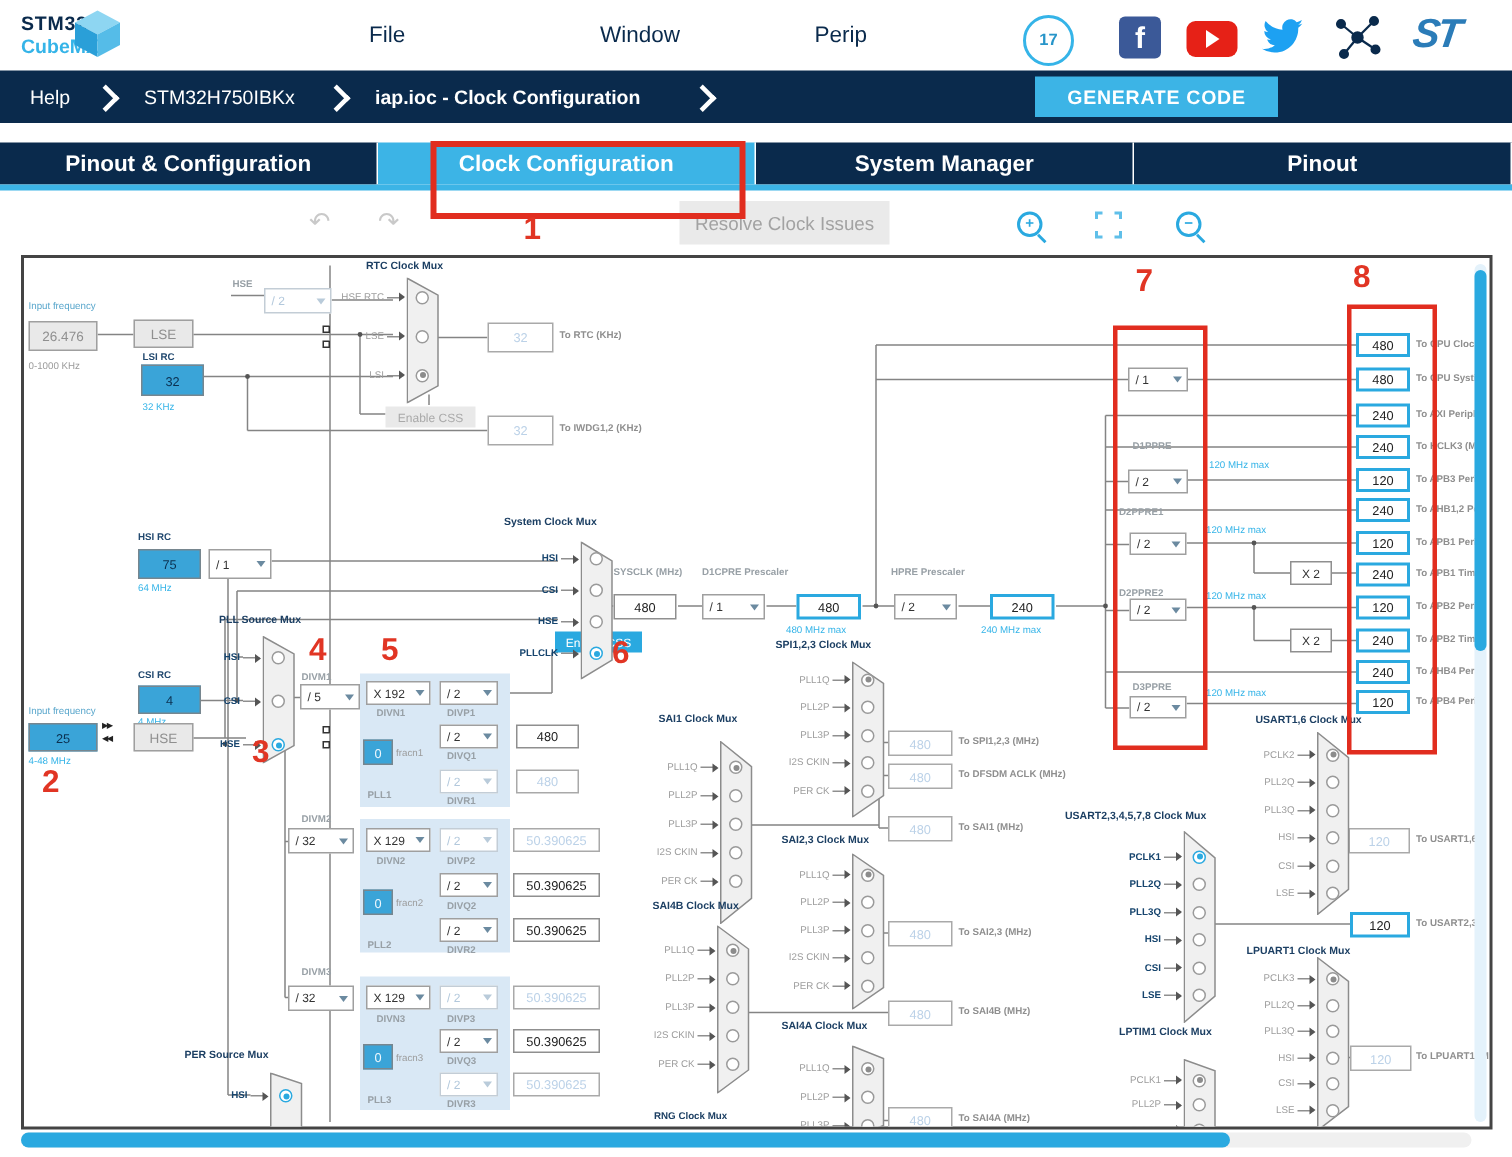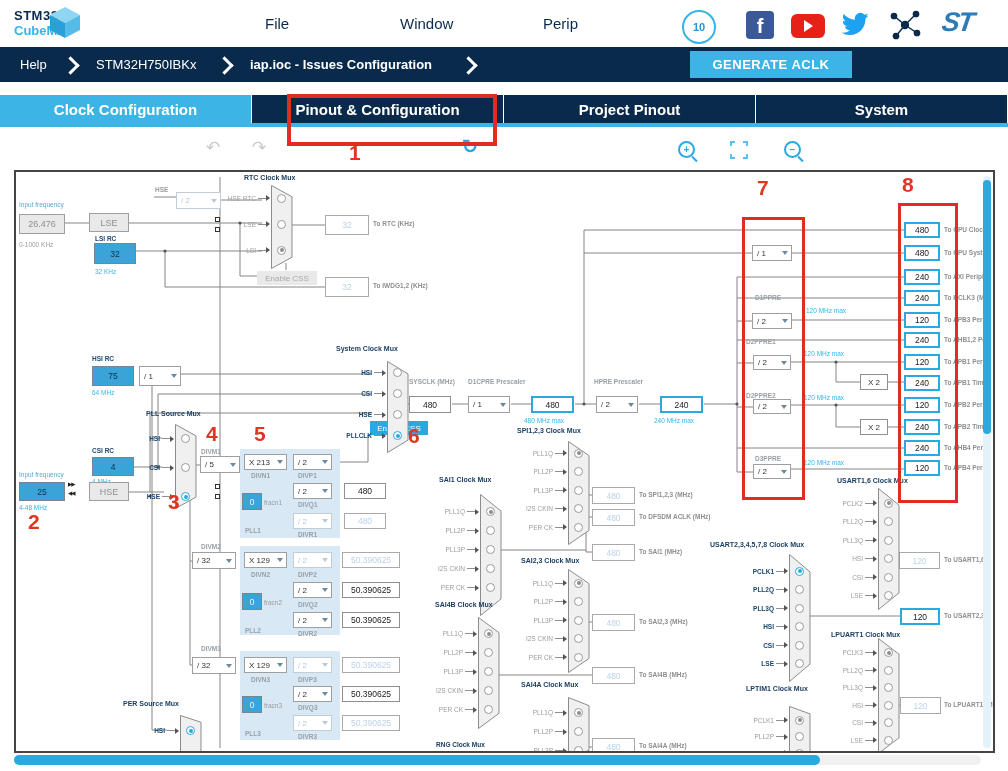--- a/index.html
+++ b/index.html
@@ -104,24 +104,24 @@
 
 <div id="app">
 
   <div class="logo-top">STM32</div>
   <div class="logo-bot">CubeMX</div>
   <svg class="abs" style="left:48px;top:5px" width="34" height="34" viewBox="0 0 34 34">
     <polygon points="17,2 32,10 17,18 2,10" fill="#8ed6f2"></polygon>
     <polygon points="2,10 17,18 17,33 2,25" fill="#2a9fd8"></polygon>
     <polygon points="32,10 17,18 17,33 32,25" fill="#55bce8"></polygon>
   </svg>
-  <div class="menu-item" style="left:265px">File</div>
+  <div class="menu-item" style="left:246px">File</div>
   <div class="menu-item" style="left:400px">Window</div>
   <div class="menu-item" style="left:543px">Perip</div>
-  <div class="badge10" style="left:682px;top:10px">10</div>
+  <div class="badge10" style="left:682px;top:10px">17</div>
   <div class="fbicon" style="left:746px;top:11px">f</div>
   <div class="yticon" style="left:791px;top:14px">
       <i></i>
     </div>
   <svg class="abs" style="left:840px;top:12px" width="30" height="26" viewBox="0 0 24 20">
     <path fill="#1da1f2" d="M23 2.4c-.8.4-1.7.6-2.6.8A4.4 4.4 0 0 0 22.4.7c-.9.5-1.8.9-2.8 1.1A4.4 4.4 0 0 0 12 5.8 12.5 12.5 0 0 1 3 1.2 4.4 4.4 0 0 0 4.3 7c-.7 0-1.4-.2-2-.5A4.4 4.4 0 0 0 5.8 11c-.6.2-1.3.2-2 .1a4.4 4.4 0 0 0 4.1 3A8.8 8.8 0 0 1 1 16a12.4 12.4 0 0 0 6.8 2c8.1 0 12.6-6.7 12.6-12.6v-.6c.9-.6 1.6-1.4 2.2-2.3z"></path>
   </svg>
   <svg class="abs" style="left:889px;top:9px" width="32" height="32" viewBox="0 0 32 32">
     <g stroke="#0a2a4c" stroke-width="1.5" fill="#0a2a4c">
       <line x1="16" y1="16" x2="5" y2="7"></line>
@@ -135,36 +135,37 @@
         <circle cx="7" cy="27" r="2.6"></circle>
     </g>
   </svg>
   <div class="stlogo" style="left:942px;top:7px">ST</div>
 
   <div class="crumbbar">
     <div class="crumb" style="left:20px">Help</div>
     <div class="chev" style="left:64px;top:12px"></div>
     <div class="crumb" style="left:96px">STM32H750IBKx</div>
     <div class="chev" style="left:218px;top:12px"></div>
-    <div class="crumb" style="left:250px;font-weight:bold">iap.ioc - Issues Configuration</div>
+    <div class="crumb" style="left:250px;font-weight:bold">iap.ioc - Clock Configuration</div>
     <div class="chev" style="left:462px;top:12px"></div>
   </div>
-  <div class="genbtn">GENERATE ACLK</div>
+  <div class="genbtn">GENERATE CODE</div>
 
   <div class="tabbar">
+    <div class="tab">Pinout &amp; Configuration</div>
     <div class="tab active">Clock Configuration</div>
-    <div class="tab">Pinout &amp; Configuration</div>
-    <div class="tab">Project Pinout</div>
-    <div class="tab">System</div>
+    <div class="tab">System Manager</div>
+    <div class="tab">Pinout</div>
   </div>
   <div class="tabstrip"></div>
 
   <div class="tool" style="left:206px;top:137px">↶</div>
   <div class="tool" style="left:252px;top:137px">↷</div>
   <div class="toolblue" style="left:462px;top:135px">↻</div>
+  <div class="resolvebtn">Resolve Clock Issues</div>
   <div class="mag" style="left:678px;top:141px">+</div>
   <div class="fit" style="left:730px;top:141px"></div>
   <div class="mag" style="left:784px;top:141px">−</div>
 
   <div id="canvas">
 
     <svg class="abs" style="left:0;top:0" width="977" height="579" viewBox="0 0 977 579">
       <g stroke="#848484" stroke-width="1" fill="none">
         <path d="M204,5 V576"></path>
         <path d="M49,51 H73"></path>
@@ -243,21 +244,21 @@
     <div class="blbl" style="left:76px;top:306px">4 MHz</div>
     <div class="ilbl" style="left:3px;top:299px">Input frequency</div>
     <div class="bluebox" style="left:3px;top:310px;width:46px;height:19px">25</div>
     <div class="blbl" style="left:3px;top:332px">4-48 MHz</div>
     <div class="greybox" style="left:73px;top:310px;width:40px;height:19px">HSE</div>
 
     <div class="glbl" style="left:185px;top:276px">DIVM1</div>
     <div class="dd" style="left:184px;top:284px;width:40px;height:17px">/ 5</div>
 
     <div class="pll" style="left:224px;top:277px;width:100px;height:89px"></div>
-    <div class="dd" style="left:228px;top:282px;width:43px;height:16px">X 213</div>
+    <div class="dd" style="left:228px;top:282px;width:43px;height:16px">X 192</div>
     <div class="glbl" style="left:235px;top:300px">DIVN1</div>
     <div class="dd" style="left:277px;top:282px;width:39px;height:16px">/ 2</div>
     <div class="glbl" style="left:282px;top:300px">DIVP1</div>
     <div class="dd" style="left:277px;top:311px;width:39px;height:16px">/ 2</div>
     <div class="vbox" style="left:328px;top:311px;width:42px;height:16px">480</div>
     <div class="glbl" style="left:282px;top:329px">DIVQ1</div>
     <div class="fracbox" style="left:226px;top:321px;width:20px;height:17px">0</div>
     <div class="lbl" style="left:248px;top:327px">fracn1</div>
     <div class="dd dim" style="left:277px;top:341px;width:39px;height:16px">/ 2</div>
     <div class="vbox dim" style="left:328px;top:341px;width:42px;height:16px">480</div>

